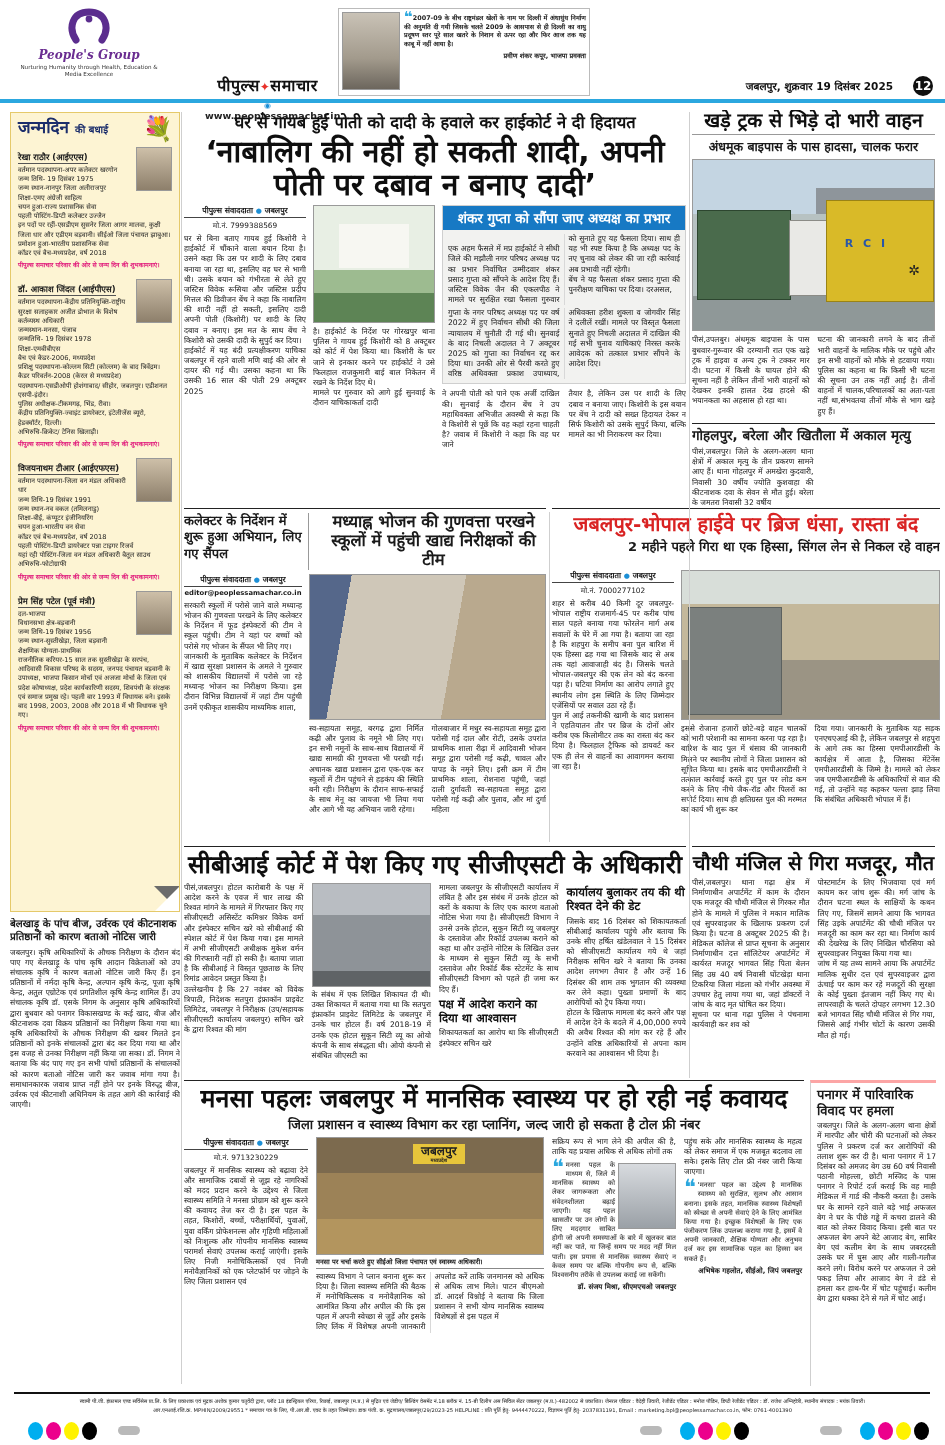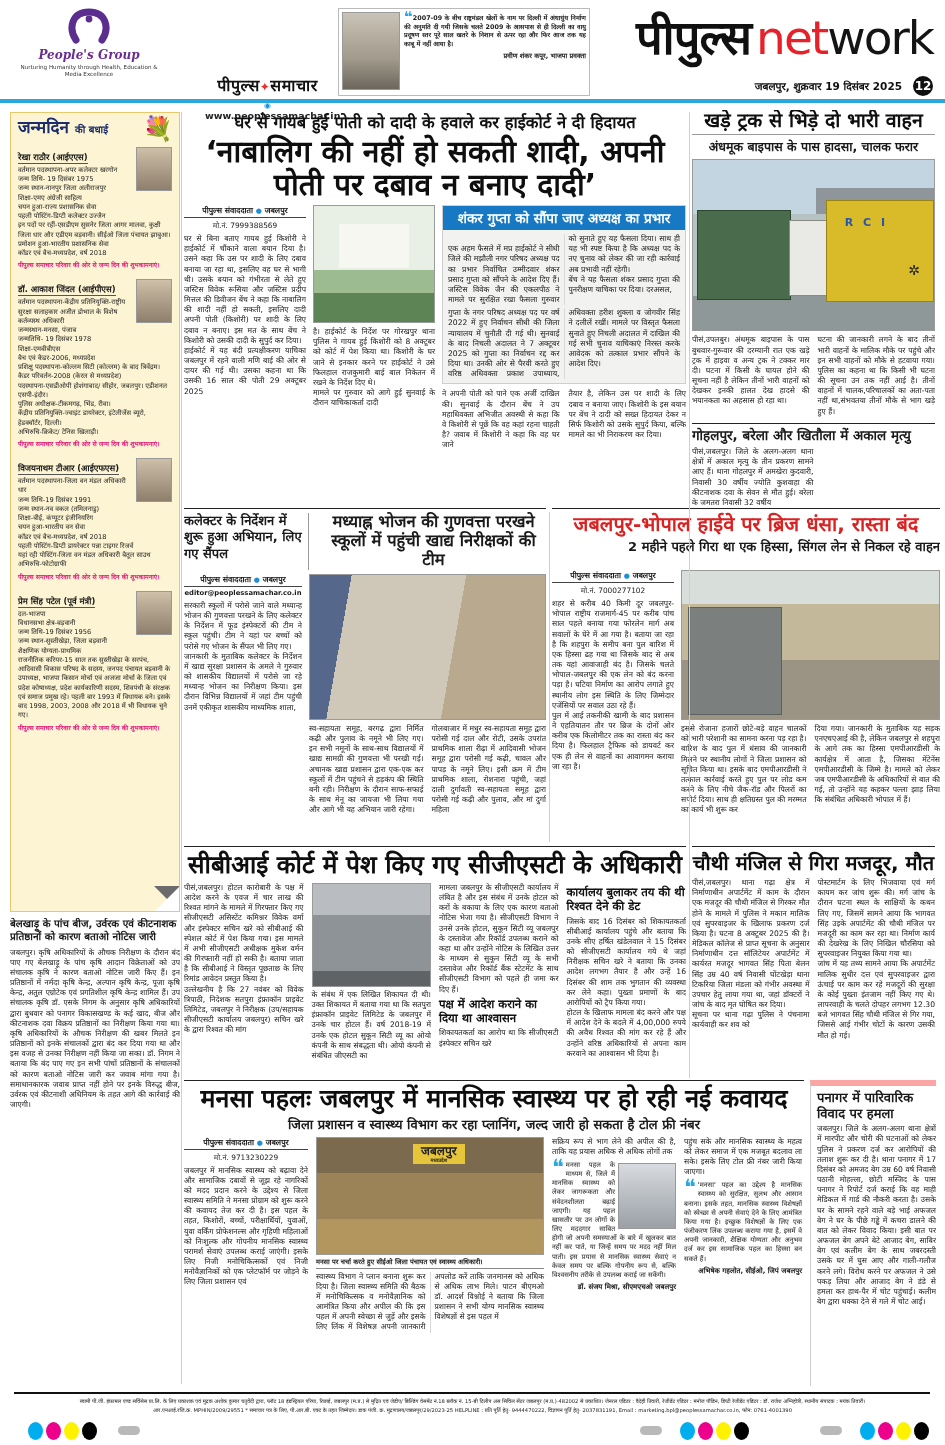--- a/index.html
+++ b/index.html
@@ -18,21 +18,21 @@
   .globe{color:#1c8fd6;font-size:8px;}
   .quote-card{top:8px;left:338px;width:252px;height:88px;border:1px solid #bbb;display:flex;gap:4px;padding:3px;box-sizing:border-box;}
   .q-photo{width:58px;height:78px;background:linear-gradient(180deg,#c9c2b6,#a29a8c 60%,#6c665d);flex:none;border:1px solid #999;}
   .q-body{font-size:6.4px;line-height:1.35;font-weight:bold;color:#222;text-align:justify;}
   .q-mark{color:#2aa7de;font-size:15px;line-height:10px;vertical-align:-2px;}
   .q-author{font-size:6.6px;font-weight:bold;text-align:right;margin-top:2px;}
   .net-title{top:4px;right:12px;width:350px;text-align:right;white-space:nowrap;}
   .net-hindi{font-size:47px;font-weight:bold;color:#101010;letter-spacing:-1px;}
   .net-red{font-size:47px;color:#e62129;font-weight:normal;letter-spacing:-2px;}
   .net-blk{font-size:47px;color:#141414;font-weight:normal;letter-spacing:-2px;}
-  .dateline-row{top:76px;right:12px;display:flex;align-items:center;gap:11px;}
+  .dateline-row{top:76px;right:12px;display:flex;align-items:center;gap:20px;}
   .dateline{font-size:10.5px;font-weight:bold;color:#111;}
   .pagebox{width:20px;height:20px;background:#101010;color:#fff;font-size:12px;font-weight:bold;display:flex;align-items:center;justify-content:center;border-radius:10px;}
   .blue-rule{top:99px;left:0;width:945px;height:4px;background:#2ba7df;}
   
   .kicker{font-size:16.5px;font-weight:bold;text-align:center;color:#111;}
   .headline{font-weight:bold;color:#0e0e0e;text-align:center;line-height:1.1;}
   .byline{font-size:7.8px;font-weight:bold;text-align:center;border-bottom:1px solid #444;padding-bottom:2px;}
   .bdot{color:#1c8fd6;font-size:7px;}
   .phone{font-size:7.4px;text-align:center;margin-top:2px;color:#222;}
   .body-txt{font-size:7.6px;line-height:1.34;text-align:justify;color:#161616;}
@@ -71,21 +71,21 @@
   .lead-cont > div{width:50%;}
   
   .truckb{top:110px;left:692px;width:243px;height:396px;overflow:hidden;}
   .truck-h{font-size:19.5px;}
   .truck-sub{font-size:12.5px;font-weight:bold;text-align:center;margin:3px 0 4px;border-top:1px solid #999;padding-top:3px;}
   .truck-photo{width:243px;height:172px;position:relative;background:linear-gradient(180deg,#c4d5e2 0 32%,#b7c2c2 32% 80%,#8f9898 80% 100%);overflow:hidden;}
   .t-green{position:absolute;left:4px;bottom:30px;width:92px;height:88px;background:#4a6b4c;border:1px solid #2d462f;}
   .t-cab{position:absolute;left:96px;bottom:34px;width:42px;height:74px;background:#e9e9e6;border:1px solid #8b8b86;}
   .t-yellow{position:absolute;right:0;bottom:28px;width:106px;height:100px;background:#d9ba28;border:1px solid #9a8315;}
   .t-tarp{position:absolute;right:0;bottom:116px;width:118px;height:26px;background:#8e959b;}
-  .t-label{position:absolute;right:46px;bottom:101px;color:#2a57a8;font-weight:bold;font-size:11px;letter-spacing:3px;padding-left:30px;}
+  .t-label{position:absolute;right:46px;bottom:80px;color:#2a57a8;font-weight:bold;font-size:11px;letter-spacing:3px;padding-left:30px;}
   .t-star{position:absolute;right:14px;bottom:52px;color:#222;font-size:14px;}
   .two-col{display:flex;gap:8px;margin-top:4px;}
   .two-col > div{width:50%;}
   .deaths-h{font-size:13.5px;font-weight:bold;border-top:1px solid #222;margin-top:6px;padding-top:3px;line-height:1.2;}
   
   .midday{top:508px;left:184px;width:362px;height:336px;overflow:hidden;border-top:1px solid #222;padding-top:4px;box-sizing:border-box;}
   .mid-head-row{display:flex;gap:6px;align-items:flex-start;}
   .mid-side{width:118px;flex:none;font-size:13px;font-weight:bold;line-height:1.25;}
   .mid-main{flex:1;font-size:16.5px;font-weight:bold;text-align:center;line-height:1.15;border-left:1px solid #999;padding-left:12px;}
   .mid-row{display:flex;gap:7px;margin-top:4px;}
@@ -123,21 +123,21 @@
   .mansa-photo{width:100%;height:118px;background:linear-gradient(180deg,#7c6a4e 0 30%,#9c8257 30% 70%,#b3955e 70% 100%);position:relative;}
   .mn-sign{position:absolute;top:6px;left:96px;background:#e7c53b;color:#222;font-weight:bold;font-size:12px;padding:1px 8px;text-align:center;line-height:1.1;}
   .mn-sign small{display:block;font-size:5px;}
   .mn-cap{font-size:6.6px;font-weight:bold;border-bottom:1px solid #888;padding:2px 0;margin-bottom:3px;}
   .quote-blk{margin-top:4px;}
   .quote-blk .qm{color:#2aa7de;font-size:22px;float:left;line-height:14px;margin-right:2px;}
   .quote-txt{font-size:6.8px;line-height:1.35;text-align:justify;}
   .quote-au{font-size:7px;font-weight:bold;text-align:right;margin-top:2px;}
   .q1-photo{float:right;width:56px;height:64px;background:linear-gradient(180deg,#d8dbdf,#9aa0a6);border:1px solid #999;margin:2px 0 2px 3px;}
   
-  .panagar{top:1080px;left:810px;width:126px;height:306px;overflow:hidden;border-top:6px solid #fca5a5;border-left:1px solid #cfcfcf;padding:4px 0 0 6px;box-sizing:border-box;}
+  .panagar{top:1080px;left:810px;width:126px;height:306px;overflow:hidden;border-top:3px solid #fca5a5;border-left:1px solid #cfcfcf;padding:4px 0 0 6px;box-sizing:border-box;}
   .pan-h{font-size:13px;font-weight:bold;line-height:1.2;margin-bottom:3px;}
   
   .footer{top:1390px;left:0;width:945px;height:55px;}
   .f-line{position:absolute;top:2px;left:14px;width:916px;height:2px;background:#111;}
   .imprint{position:absolute;top:7px;left:30px;width:885px;font-size:5.2px;line-height:1.8;text-align:center;color:#222;}
   .regrow{position:absolute;top:30px;left:0;width:945px;height:22px;}
   .dot{display:inline-block;width:15px;height:18px;border-radius:50%;margin-right:3px;vertical-align:middle;}
   .pill{display:inline-block;width:22px;height:9px;border-radius:5px;background:#b9b9b9;vertical-align:middle;}
   .reg-l{position:absolute;left:28px;top:0;}
   .reg-c{position:absolute;left:640px;top:0;}
@@ -172,24 +172,20 @@
     </div>
 
     <div class="abs quote-card">
       <div class="q-photo ph"></div>
       <div>
         <div class="q-body"><span class="q-mark">❝</span><span>2007-09 के बीच राष्ट्रमंडल खेलों के नाम पर दिल्ली में अंधाधुंध निर्माण की अनुमति दी गयी जिसके चलते 2009 के आसपास से ही दिल्ली का वायु प्रदूषण स्तर पूरे साल खतरे के निशान से ऊपर रहा और फिर आज तक यह काबू में नहीं आया है।</span></div>
         <div class="q-author">प्रवीण शंकर कपूर, भाजपा प्रवक्ता</div>
       </div>
     </div>
 
-    <div class="abs net-title">
-      <span class="net-hindi">पीपुल्स</span>
-      <span class="net-red">net</span><span class="net-blk">work</span>
-    </div>
     <div class="abs dateline-row">
       <span class="dateline">जबलपुर, शुक्रवार 19 दिसंबर 2025</span>
       <span class="pagebox">12</span>
     </div>
   </div>
   <div class="abs blue-rule"></div>
 
   <div class="abs bday">
     <div class="bday-title">
       <span>जन्मदिन</span> <small>की बधाई</small>

